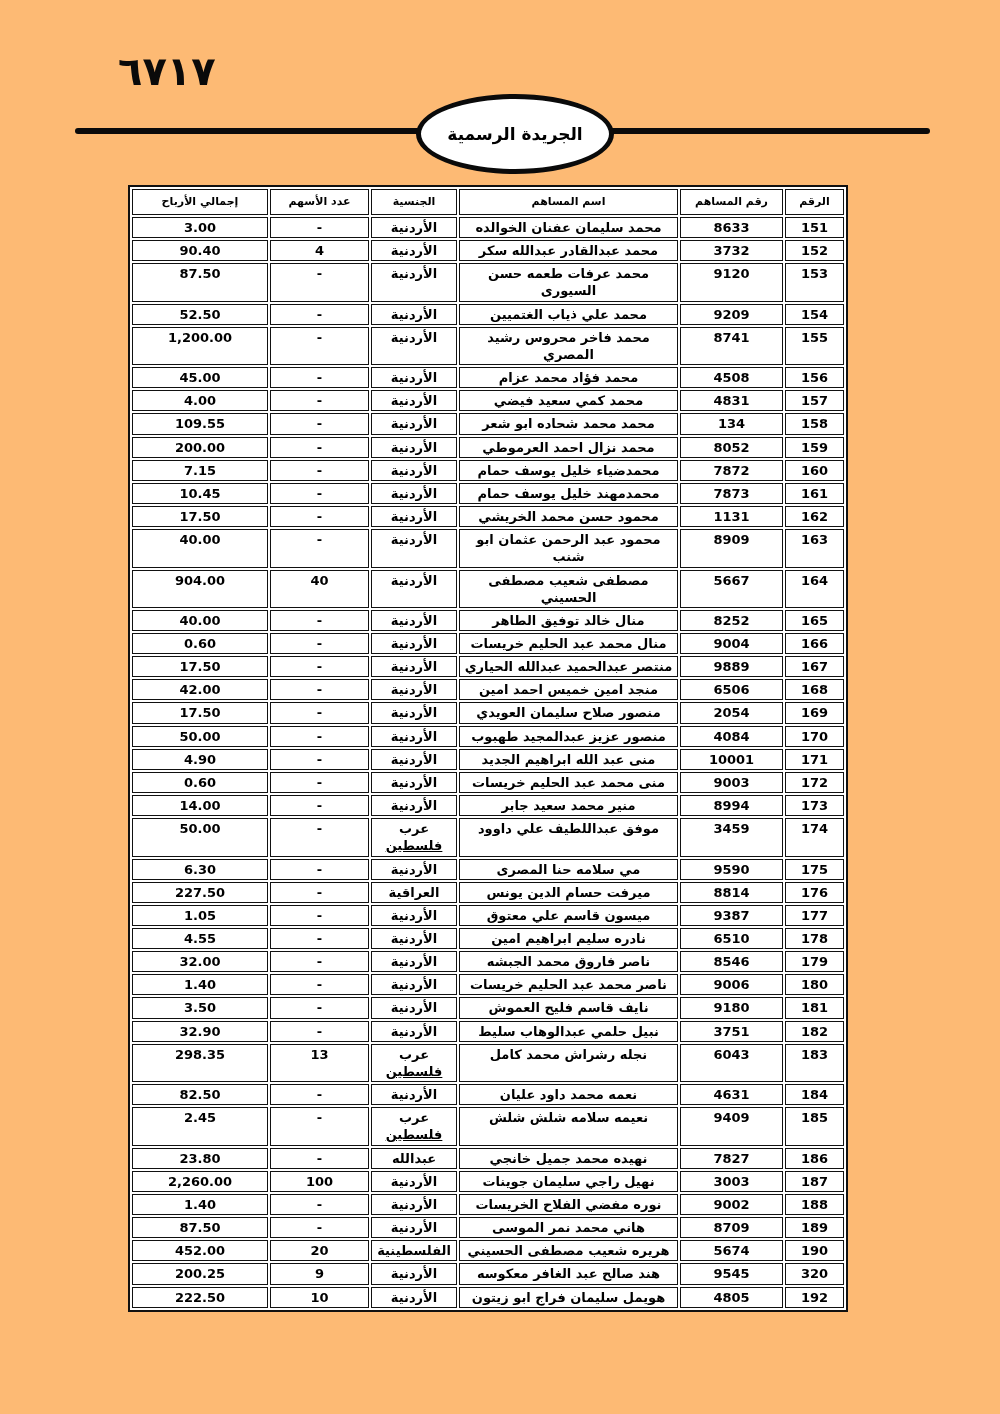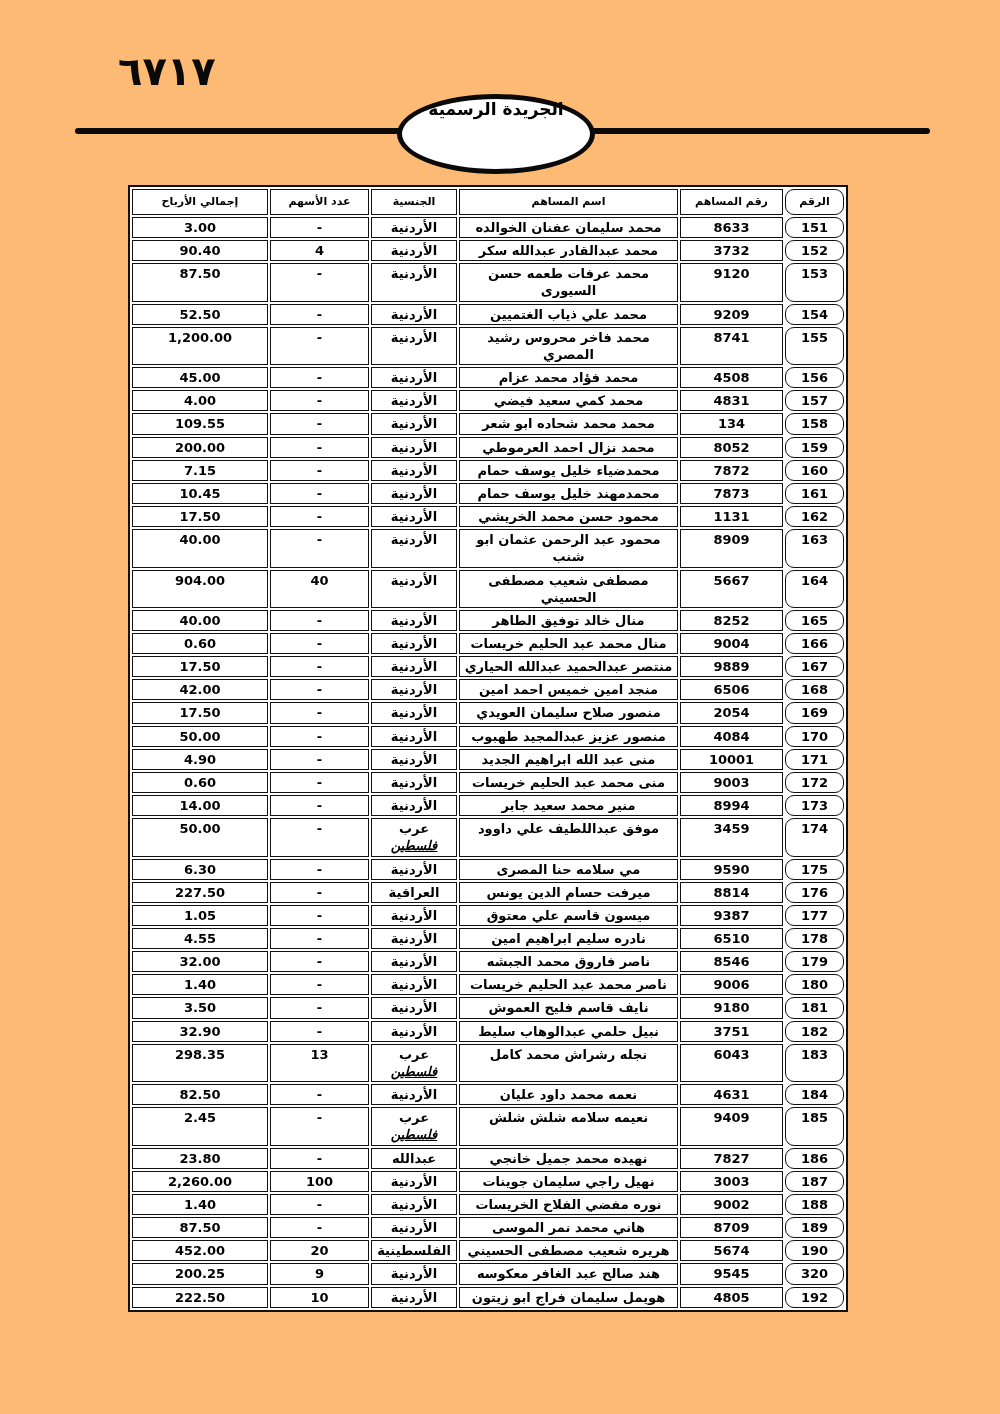--- a/index.html
+++ b/index.html
@@ -32,27 +32,28 @@
     top: 128px;
     left: 75px;
     width: 855px;
     height: 6px;
     background: #0a0a0a;
     border-radius: 3px;
   }
   .banner-oval {
     position: absolute;
     top: 94px;
-    left: 397px;
+    left: 416px;
     width: 188px;
     height: 70px;
     background: #ffffff;
     border: 5px solid #0a0a0a;
     border-radius: 50%;
     display: flex;
+    align-items: center;
     justify-content: center;
     z-index: 2;
   }
   .banner-oval span {
     font-size: 17px;
     font-weight: bold;
     white-space: nowrap;
   }
   
   table.shareholders {
@@ -72,28 +73,28 @@
     border: 1.5px solid #111;
     font-weight: bold;
     text-align: center;
     vertical-align: top;
     font-size: 13px;
     line-height: 1.32;
     padding: 1px 2px;
     overflow: hidden;
   }
   table.shareholders th { vertical-align: middle; font-size: 11px; height: 22px; margin-top: 24px; }
-  .col0 { width: 53px; border-radius: 9px; }   
+  .col0 { width: 53px; }   
   .col1 { width: 97px; }   
   .col2 { width: 213px; }  
   .col3 { width: 80px; }   
   .col4 { width: 93px; }   
   .col5 { width: 130px; }  
   td.col0, td.col1, td.col4, td.col5 { direction: ltr; }
-  .underlined { text-decoration: underline; font-style: italic; }
+  .underlined { text-decoration: underline; }
 </style>
 </head>
 <body>
 
 <div class="page">
 
   <div class="page-number">٦٧١٧</div>
 
   <div class="header-rule"></div>
 

